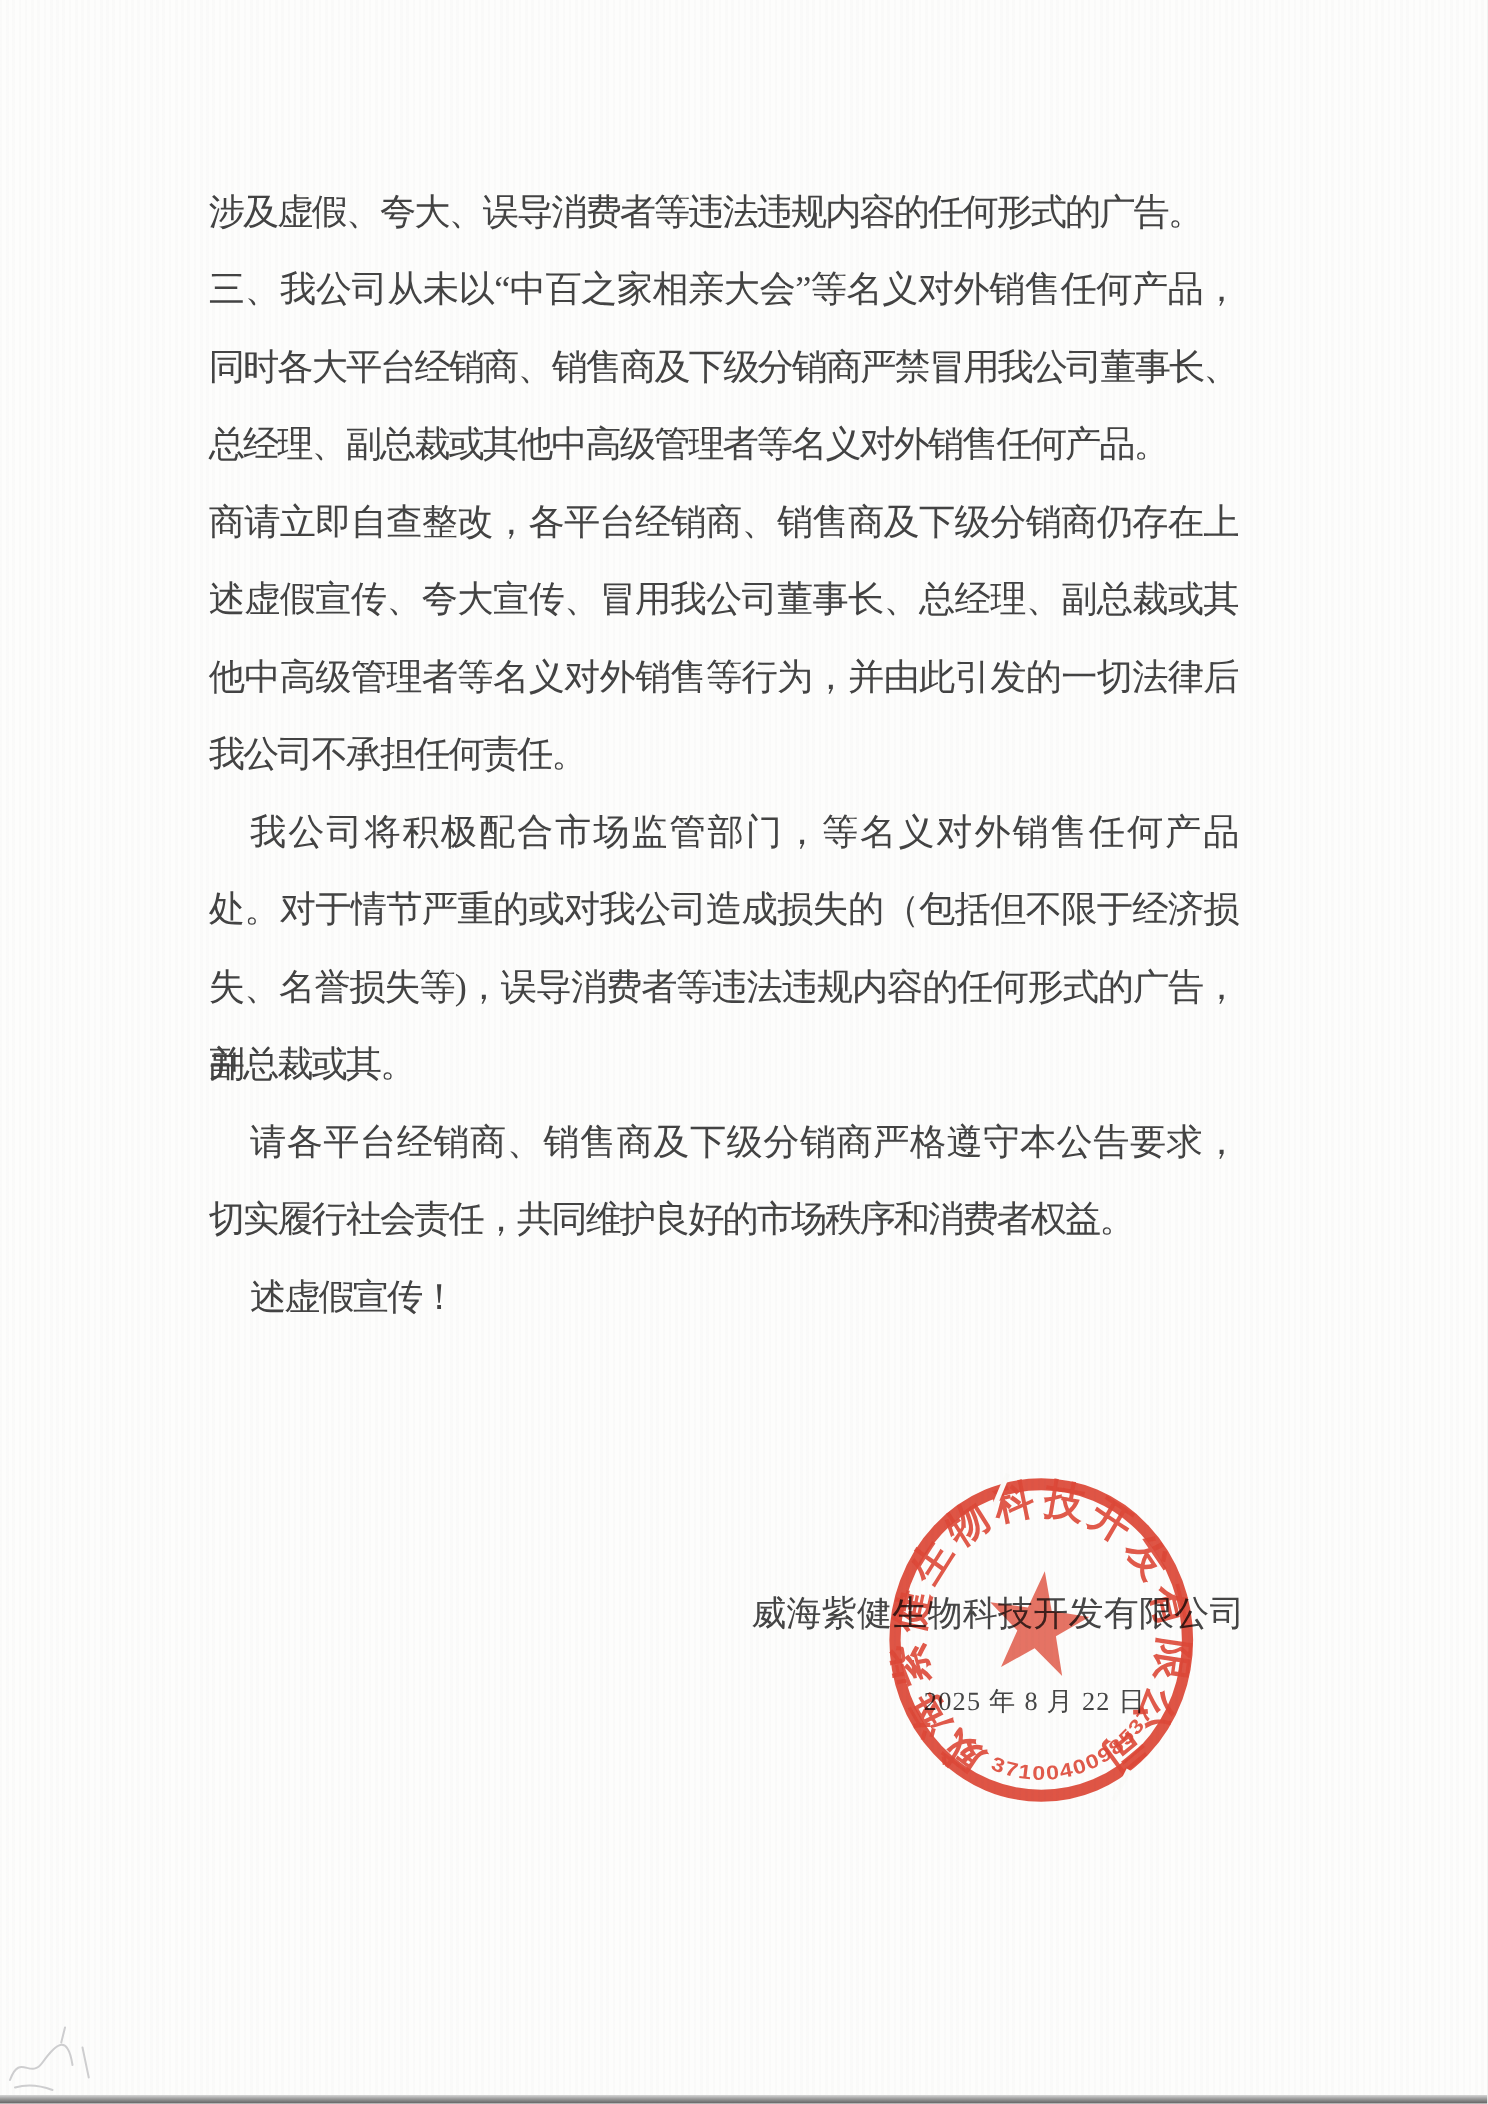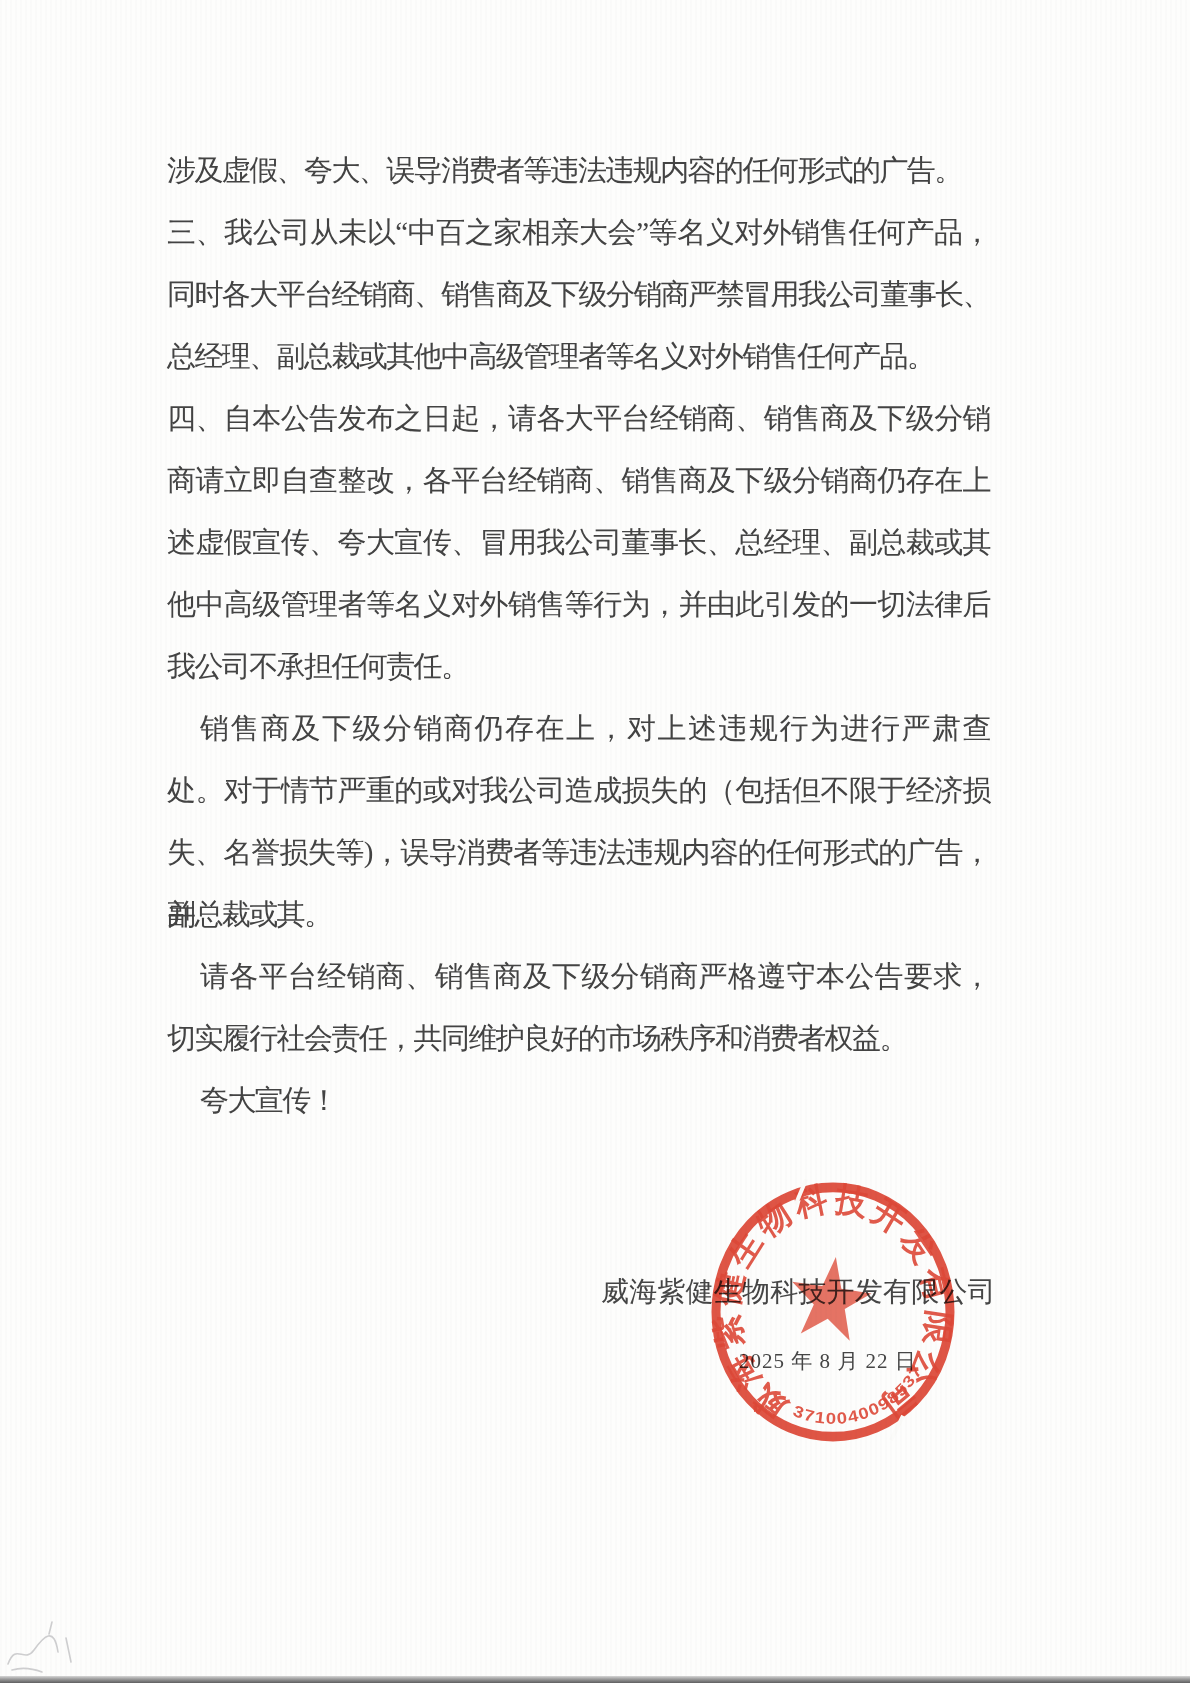--- a/index.html
+++ b/index.html
@@ -45,32 +45,31 @@
 </head>
 <body>
 
 <div class="page">
 
   <div class="body-text">
     <div class="line">涉及虚假、夸大、误导消费者等违法违规内容的任何形式的广告。</div>
     <div class="line j">三、我公司从未以“中百之家相亲大会”等名义对外销售任何产品，</div>
     <div class="line j">同时各大平台经销商、销售商及下级分销商严禁冒用我公司董事长、</div>
     <div class="line">总经理、副总裁或其他中高级管理者等名义对外销售任何产品。</div>
-    <div class="line j">四、自本公告发布之日起，请各大平台经销商、销售商及下级分销</div>
     <div class="line j">商请立即自查整改，各平台经销商、销售商及下级分销商仍存在上</div>
     <div class="line j">述虚假宣传、夸大宣传、冒用我公司董事长、总经理、副总裁或其</div>
     <div class="line j">他中高级管理者等名义对外销售等行为，并由此引发的一切法律后</div>
     <div class="line">我公司不承担任何责任。</div>
-    <div class="line j indent">销售商及下级分销商仍存在上，对上述违规行为进行严肃查</div>
+    <div class="line j indent">我公司将积极配合市场监管部门，等名义对外销售任何产品</div>
     <div class="line j">处。对于情节严重的或对我公司造成损失的（包括但不限于经济损</div>
     <div class="line j">失、名誉损失等)，误导消费者等违法违规内容的任何形式的广告，并</div>
     <div class="line">副总裁或其。</div>
     <div class="line j indent">请各平台经销商、销售商及下级分销商严格遵守本公告要求，</div>
     <div class="line">切实履行社会责任，共同维护良好的市场秩序和消费者权益。</div>
-    <div class="line indent">夸大宣传！</div>
+    <div class="line indent">述虚假宣传！</div>
   </div>
 
   <div class="signature">威海紫健生物科技开发有限公司</div>
   <div class="date">2025 年 8 月 22 日</div>
 
   <div class="seal">
     <svg viewBox="0 0 270 292" xmlns="http://www.w3.org/2000/svg">
       <defs>
         <path id="arcCompany" d="M -40.15 86.1 A 95 95 0 0 1 40.15 -86.1 A 95 95 0 0 1 40.15 86.1"></path>
         <path id="arcSerial" d="M -44.4 95.2 A 105 105 0 0 0 92.7 49.3"></path>

